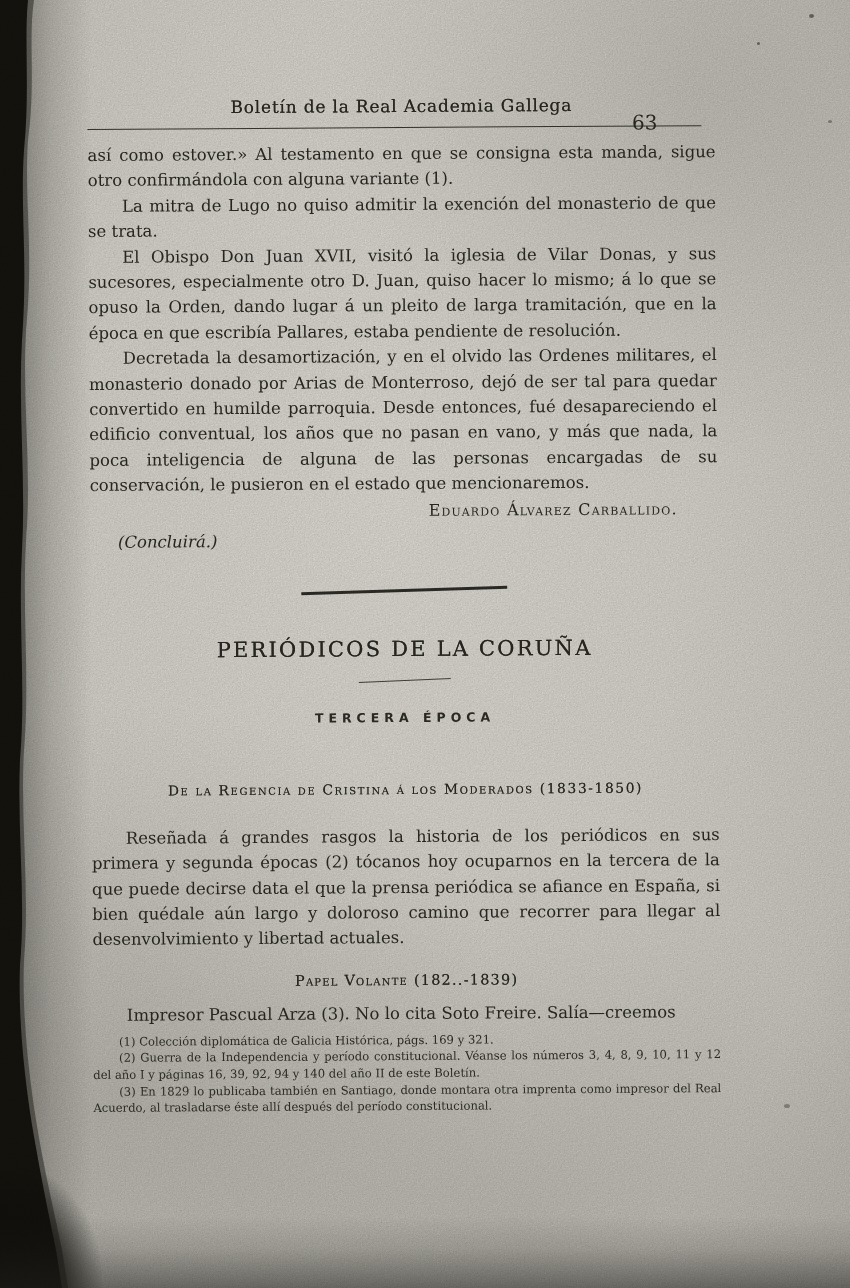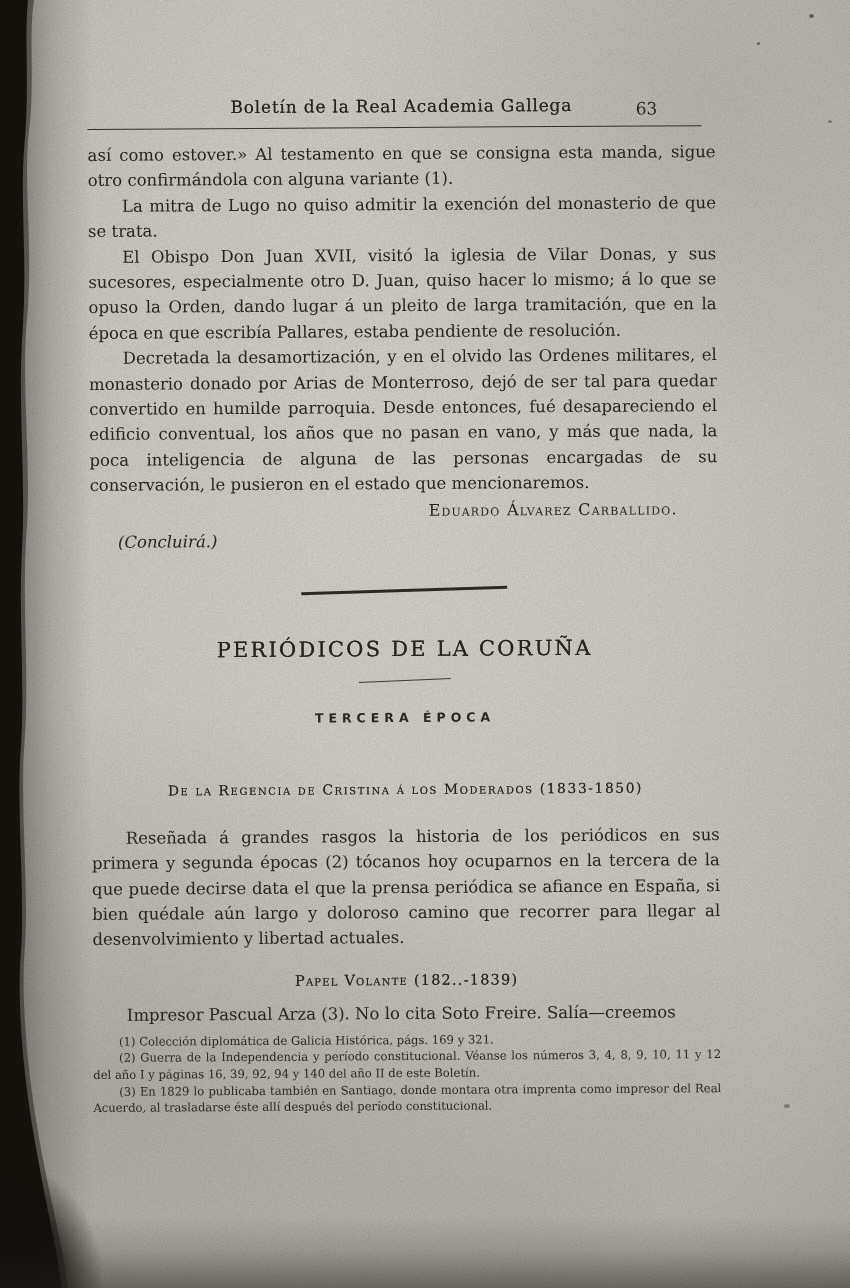--- a/index.html
+++ b/index.html
@@ -20,21 +20,21 @@
     position: absolute; left: 88px; top: 0; width: 628px;
     color: #2a2822;
     transform: rotate(-0.35deg);
     transform-origin: 50% 20%;
   }
   .journal-header { position: relative; margin-top: 96px; text-align: center; height: 24px; }
   .journal-title {
     font-size: 17px; letter-spacing: 0.8px; font-weight: 500;
     text-shadow: 0 0 0.5px rgba(42,40,34,0.8);
   }
-  .page-number { position: absolute; right: 58px; top: 4px; font-size: 17px; }
+  .page-number { position: absolute; right: 58px; top: 16px; font-size: 20px; }
   .header-rule { margin: 7px 0 0 0; width: 614px; border: none; border-top: 1.7px solid #36342e; }
   .body-text { margin-top: 13px; font-size: 16.5px; line-height: 25.4px; text-align: justify; }
   .para { margin: 0; }
   .para.indent { text-indent: 34px; }
   .signature {
     margin-top: 4px; text-align: right; padding-right: 40px;
     font-variant: small-caps; letter-spacing: 1.2px; font-size: 16px;
   }
   .concluira { margin-top: 11px; padding-left: 28px; font-style: italic; font-size: 16.5px; }
   .divider-long {

